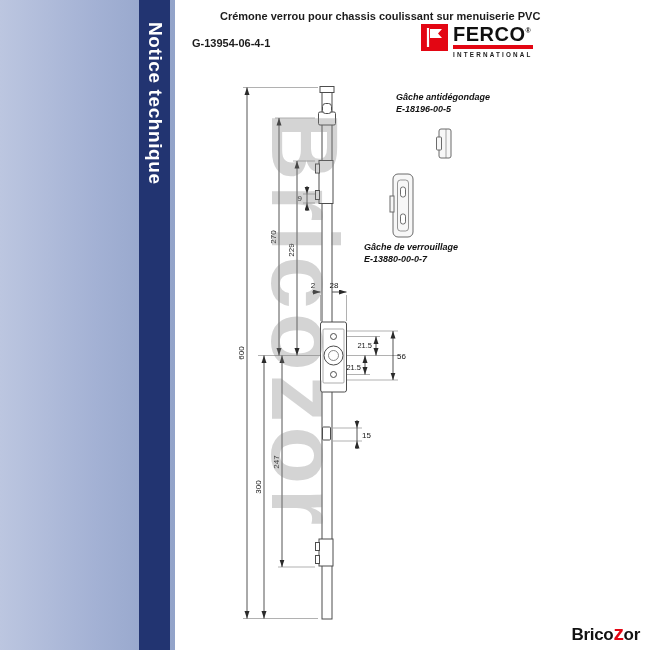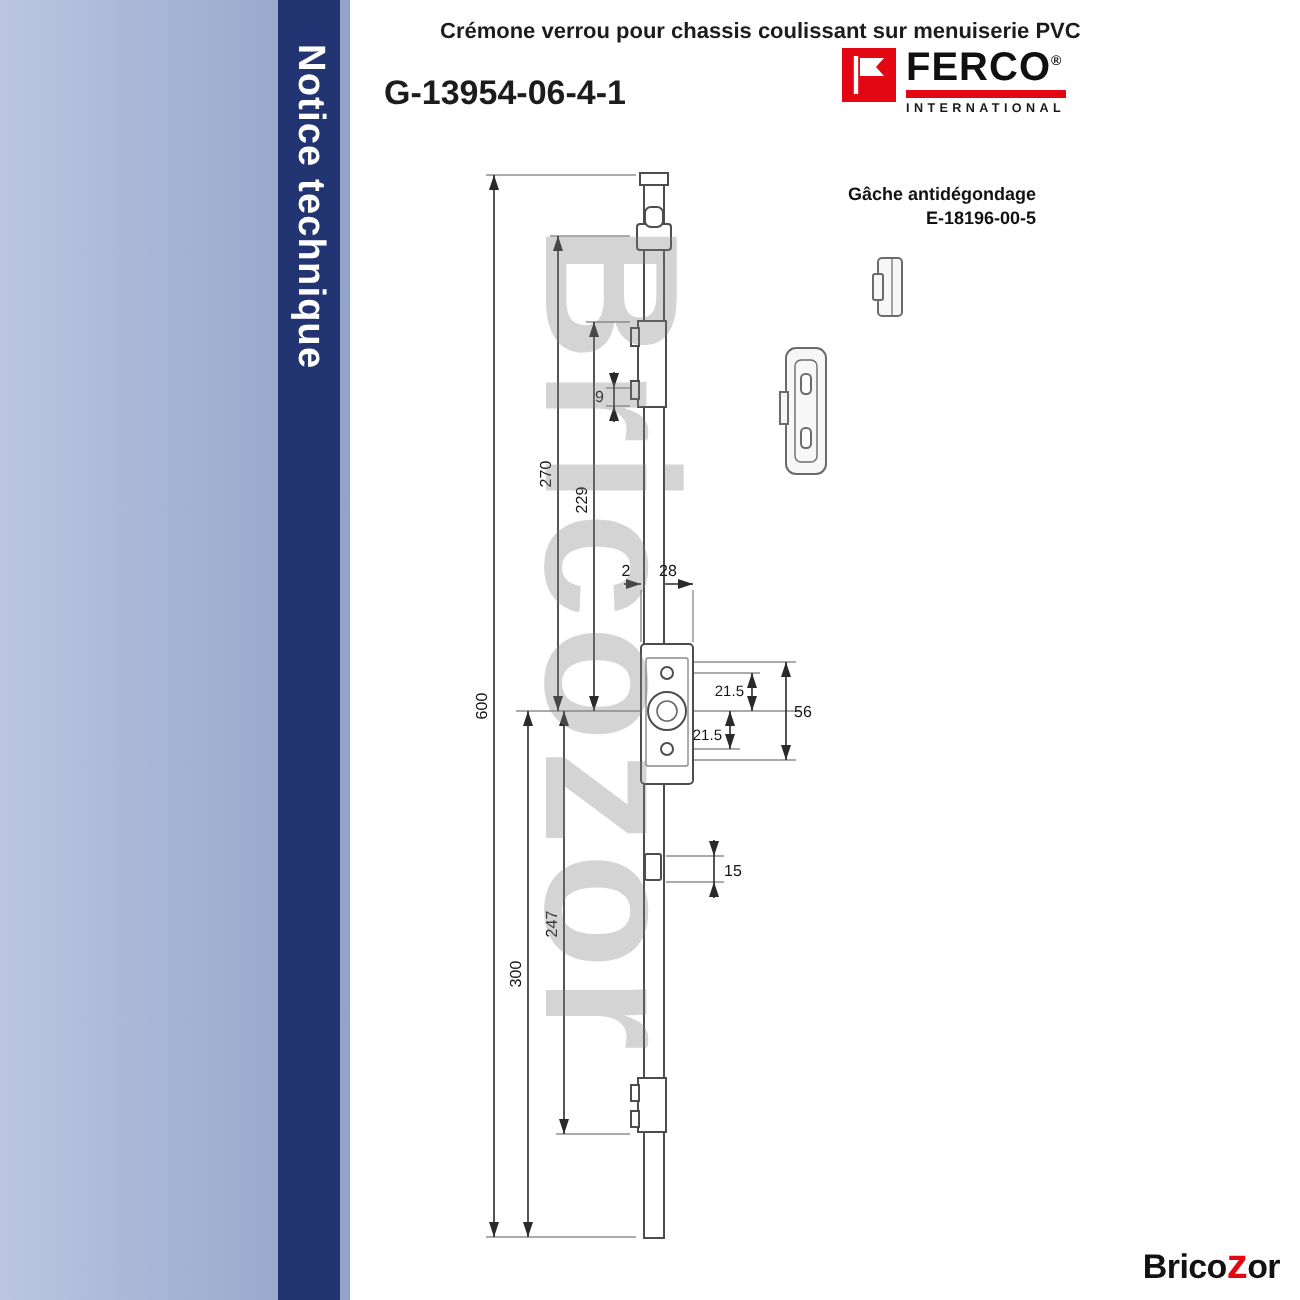--- a/index.html
+++ b/index.html
@@ -21,35 +21,35 @@
     writing-mode:vertical-rl; color:#ffffff; font-weight:bold;
     font-size:19px; letter-spacing:0.6px; padding-top:22px;
   }
   
   .title {
     position:absolute; left:192px; top:10px; z-index:6; white-space:nowrap;
     font-size:11px; font-weight:bold; color:#1c1c1c;margin-left:28px;
   }
   .ref {
     position:absolute; left:192px; top:37px; z-index:6;
-    font-size:17px; font-weight:bold; color:#1c1c1c;
+    font-size:11px; font-weight:bold; color:#1c1c1c;
   }
   
   .ferco { position:absolute; left:421px; top:24px; z-index:6; display:flex; gap:5px; }
   .ferco-icon { width:27px; height:27px; background:#e30613; flex:0 0 auto; }
   .ferco-name { font-size:20px; font-weight:bold; color:#101010; letter-spacing:0.5px; line-height:1; }
   .ferco-name sup { font-size:7px; font-weight:bold; vertical-align:super; }
   .ferco-bar { height:4px; background:#e30613; margin:1px 0 2px 0; width:100%; }
   .ferco-sub { font-size:6.3px; letter-spacing:2.2px; color:#1a1a1a; font-weight:bold; }
   
   #drawing { position:absolute; left:0; top:0; width:650px; height:650px; z-index:2; }
   .dimtext text { font-family:"Liberation Sans", sans-serif; font-size:8px; fill:#161616; }
   .dimtext text.small { font-size:7.5px; }
   
-  .plabel { position:absolute; z-index:6; text-align:right; font-size:9px; font-weight:bold; color:#111; line-height:1.3; }
+  .plabel { position:absolute; z-index:6; text-align:left; font-size:9px; font-weight:bold; color:#111; line-height:1.3;font-style:italic; }
   .plabel-a { left:396px; top:92px; width:122px; }
   .plabel-b { left:364px; top:242px; width:116px; }
   
   .watermark {
     position:absolute; left:352px; top:112px; z-index:5; width:540px; height:100px;
     transform:rotate(90deg); transform-origin:0 0;
     font-size:95px; font-weight:bold; letter-spacing:4px; line-height:95px;
     color:rgba(128,128,128,0.34); pointer-events:none; white-space:nowrap;
   }
   
@@ -190,16 +190,20 @@
       <text x="362" y="438" text-anchor="start">15</text>
     </g>
   </svg>
 
   <div class="watermark">Bricozor</div>
 
   <div class="plabel plabel-a">
     <div>Gâche antidégondage</div>
     <div>E-18196-00-5</div>
   </div>
+  <div class="plabel plabel-b">
+    <div>Gâche de verrouillage</div>
+    <div>E-13880-00-0-7</div>
+  </div>
 
   <div class="bricozor"><span>Brico</span><span class="red">z</span><span>or</span></div>
 
 </div>
 
 </body></html>

